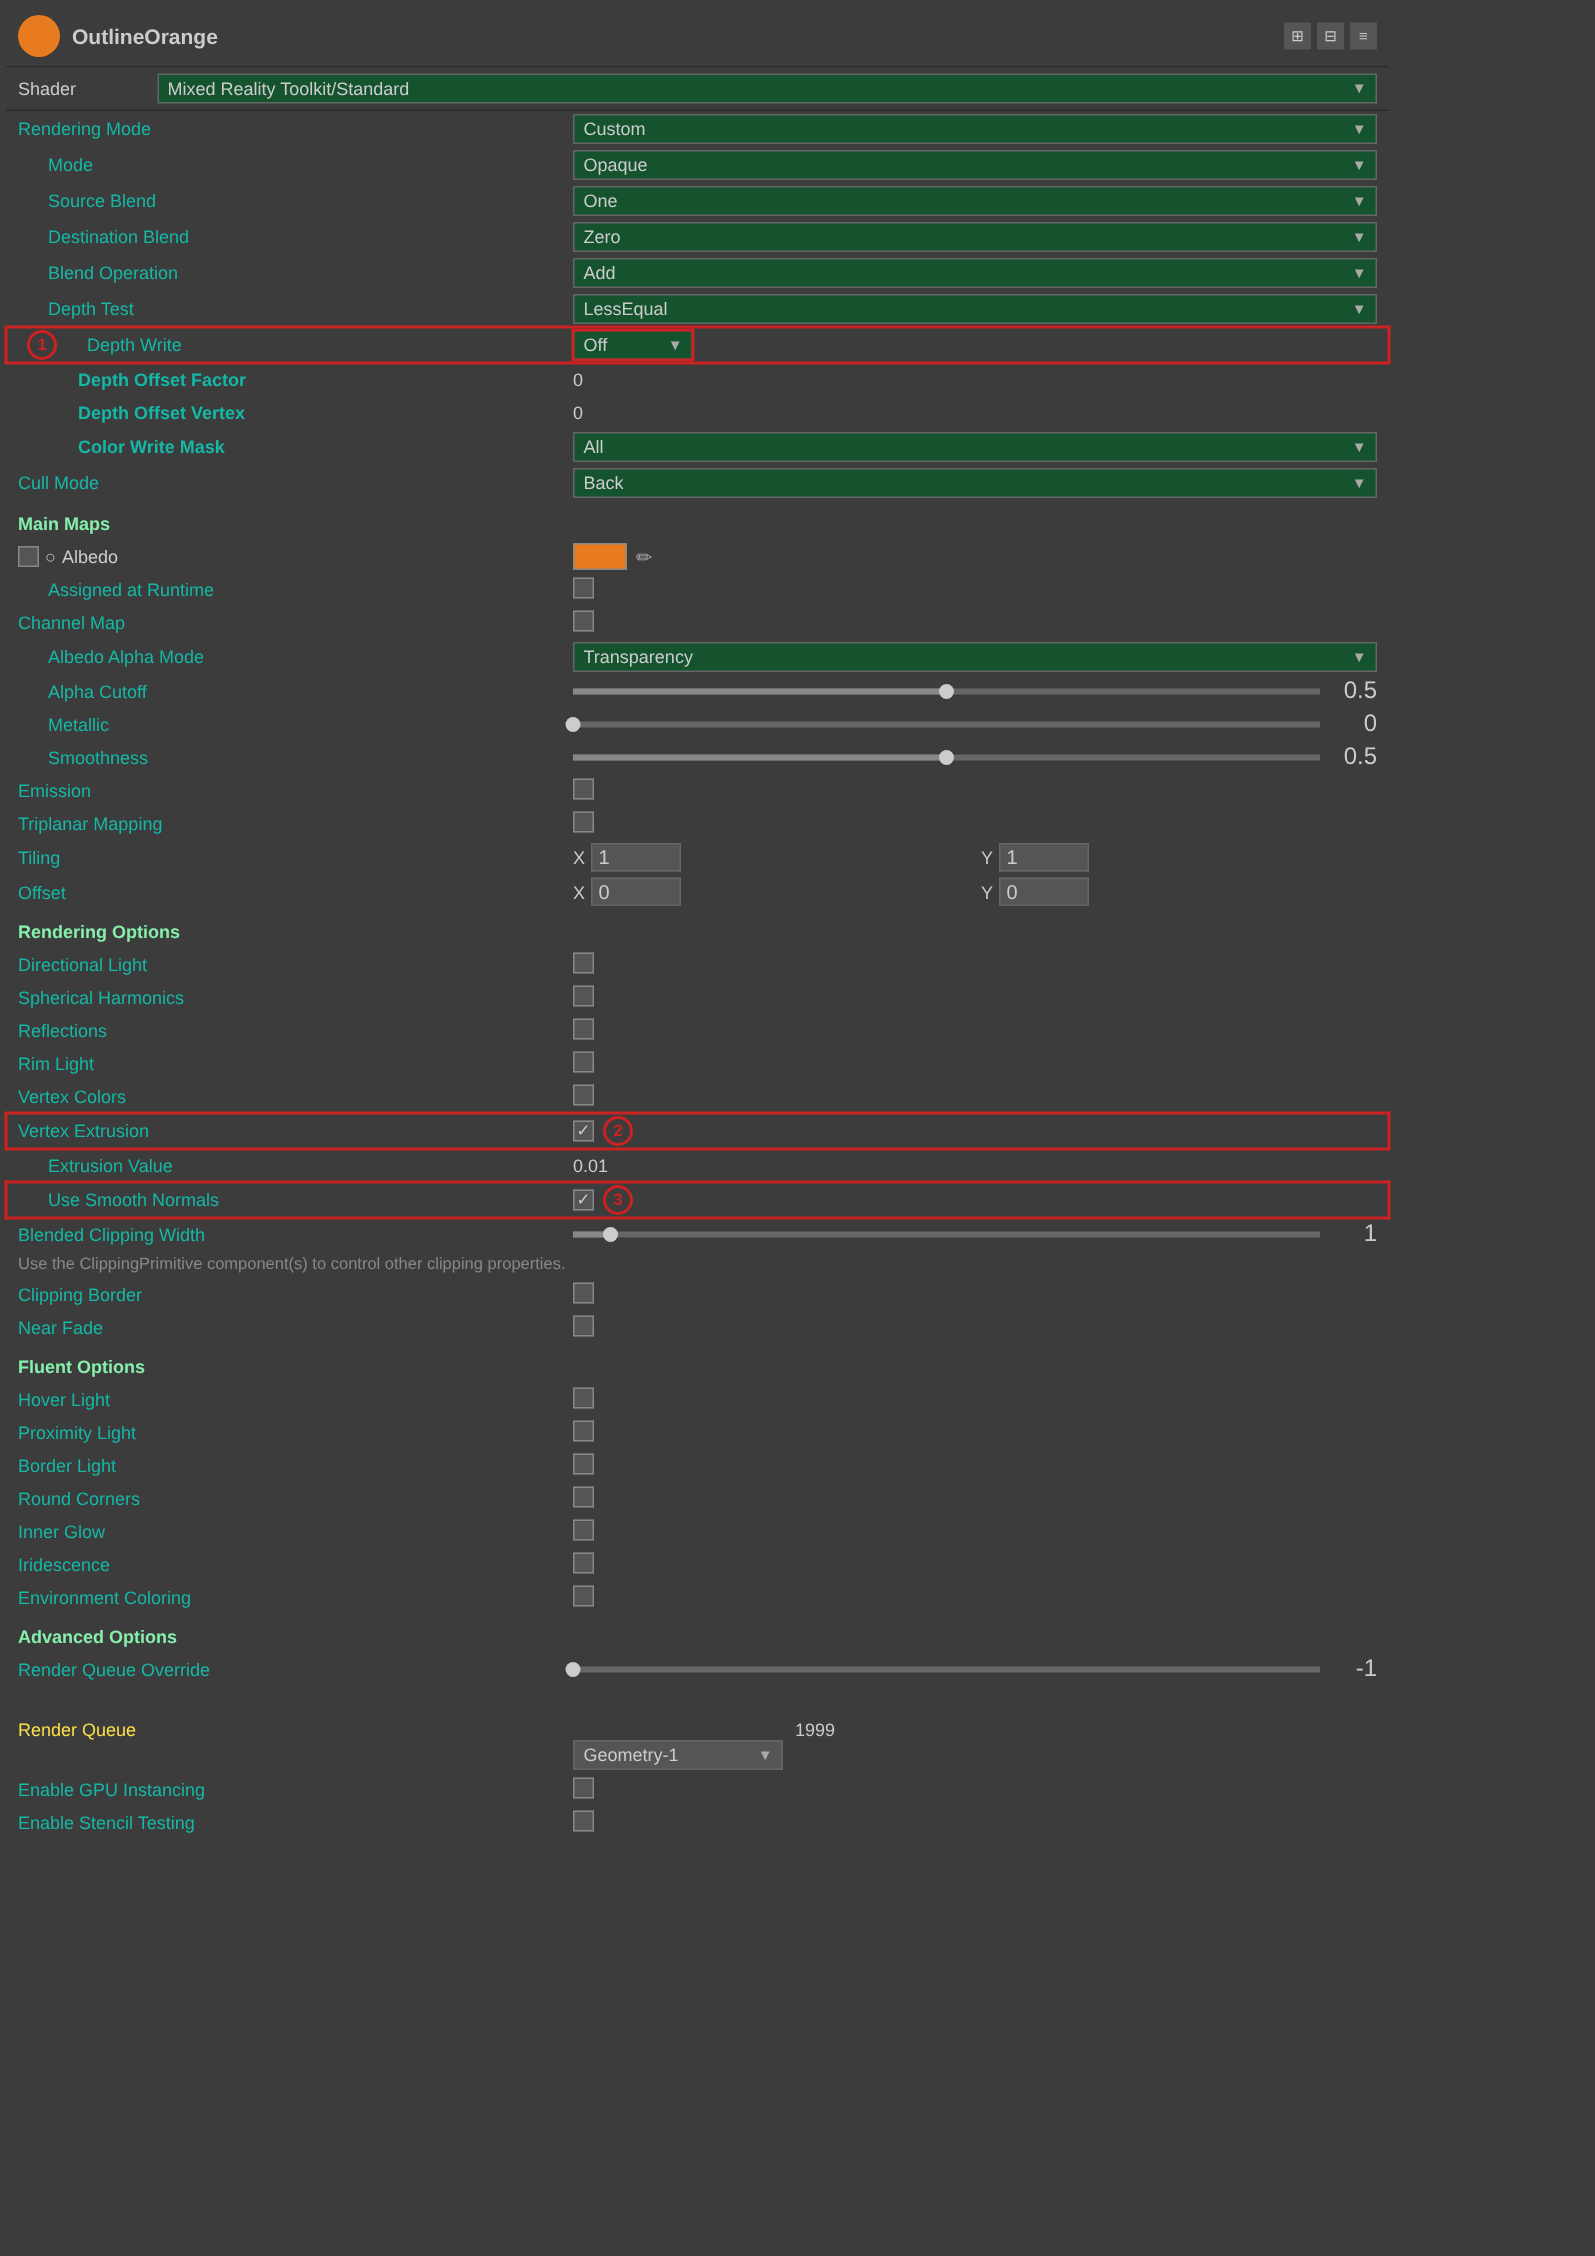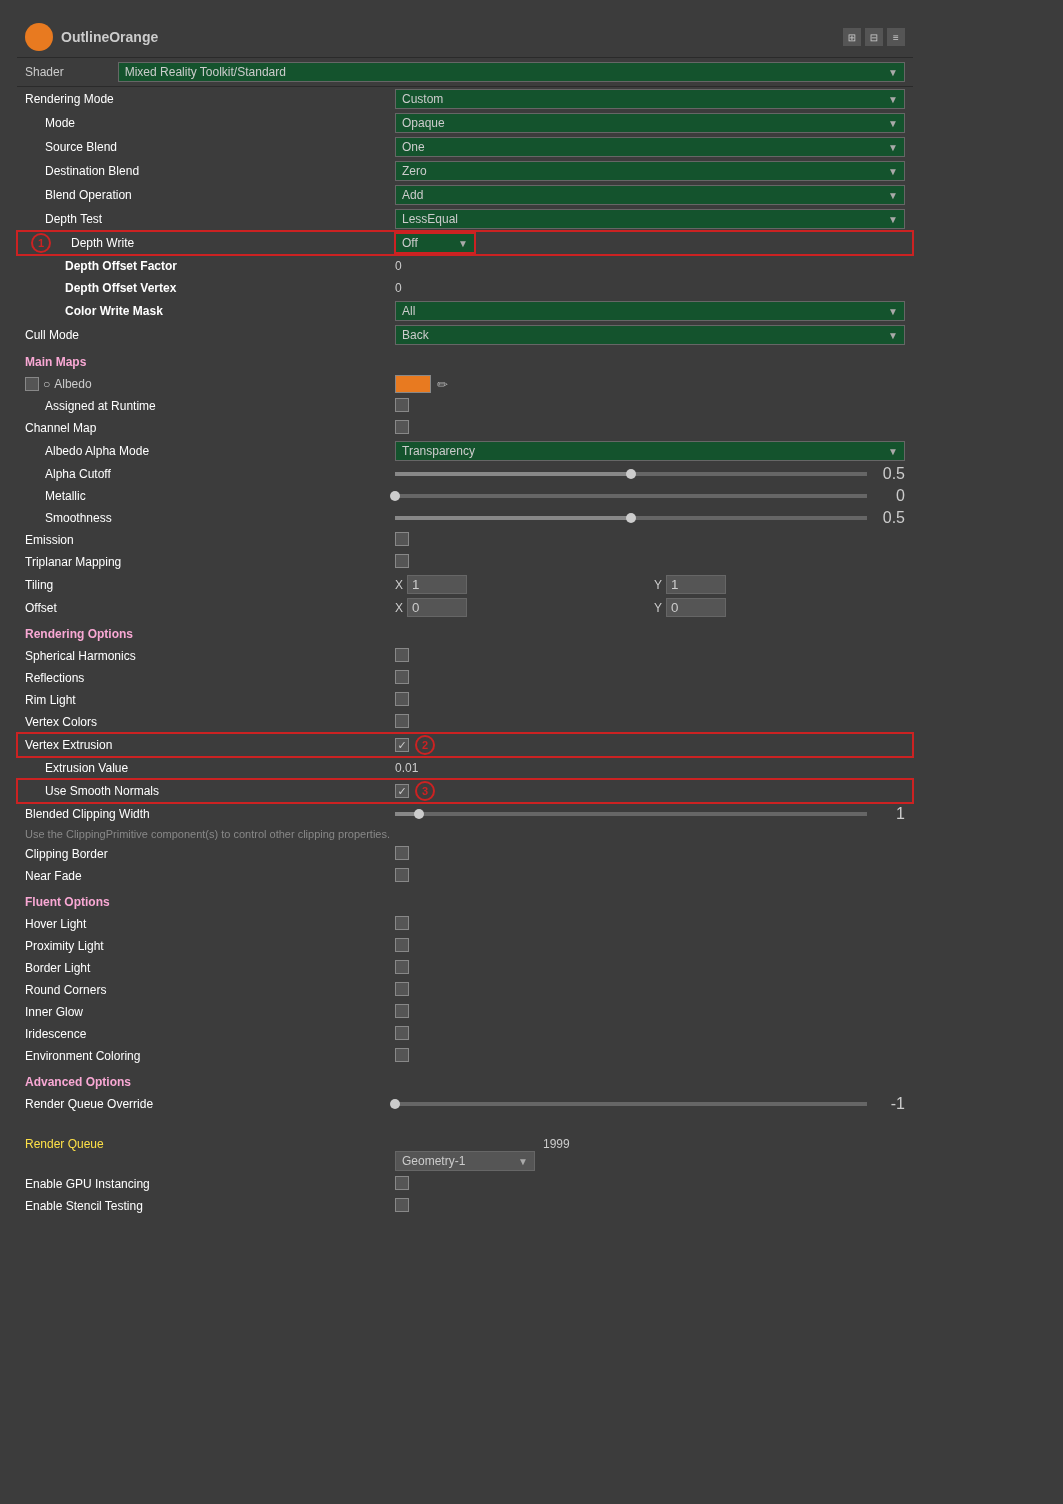--- a/index.html
+++ b/index.html
@@ -6,21 +6,21 @@
     body {
       background: #3c3c3c;
       font-family: Arial, sans-serif;
       font-size: 12px;
       color: #cccccc;
       width: 930px;
       min-height: 1504px;
     }
     .panel {
       background: #3c3c3c;
-      padding: 17px;
+      padding: 4px;
     }
     
     .header {
       background: #3c3c3c;
       display: flex;
       align-items: center;
       padding: 6px 8px;
       border-bottom: 1px solid #2a2a2a;
     }
     .header-circle {
@@ -60,34 +60,34 @@
     }
     
     .row {
       display: flex;
       align-items: center;
       padding: 2px 8px;
       min-height: 22px;
     }
     .row-label {
       flex: 0 0 370px;
-      color: #ffffff;
+      color: #14b8a6;
       font-size: 12px;
     }
     .row-label.indented { padding-left: 20px; }
     .row-label.indented2 { padding-left: 40px; font-weight: bold; }
     .row-value {
       flex: 1;
       color: #cccccc;
       font-size: 12px;
     }
     .section-header {
       padding: 8px 8px 4px 8px;
       font-weight: bold;
-      color: #f9a8d4;
+      color: #86efac;
       font-size: 12px;
     }
     
     .dropdown {
       display: flex;
       align-items: center;
       background: #14532d;
       border: 1px solid #666;
       padding: 2px 6px;
       width: 100%;
@@ -419,20 +419,26 @@
         <div class="field-group">
           <span class="tiling-label">Y</span>
           <input class="field-val" type="text" value="0" style="">
         </div>
       </div>
     </div>
   </div>
 
   <div class="section-header">Rendering Options</div>
 
+  <div class="row">
+    <span class="row-label">Directional Light</span>
+    <div class="row-value">
+      <div class="checkbox"></div>
+    </div>
+  </div>
 
   <div class="row">
     <span class="row-label">Spherical Harmonics</span>
     <div class="row-value">
       <div class="checkbox"></div>
     </div>
   </div>
 
   <div class="row">
     <span class="row-label">Reflections</span>

